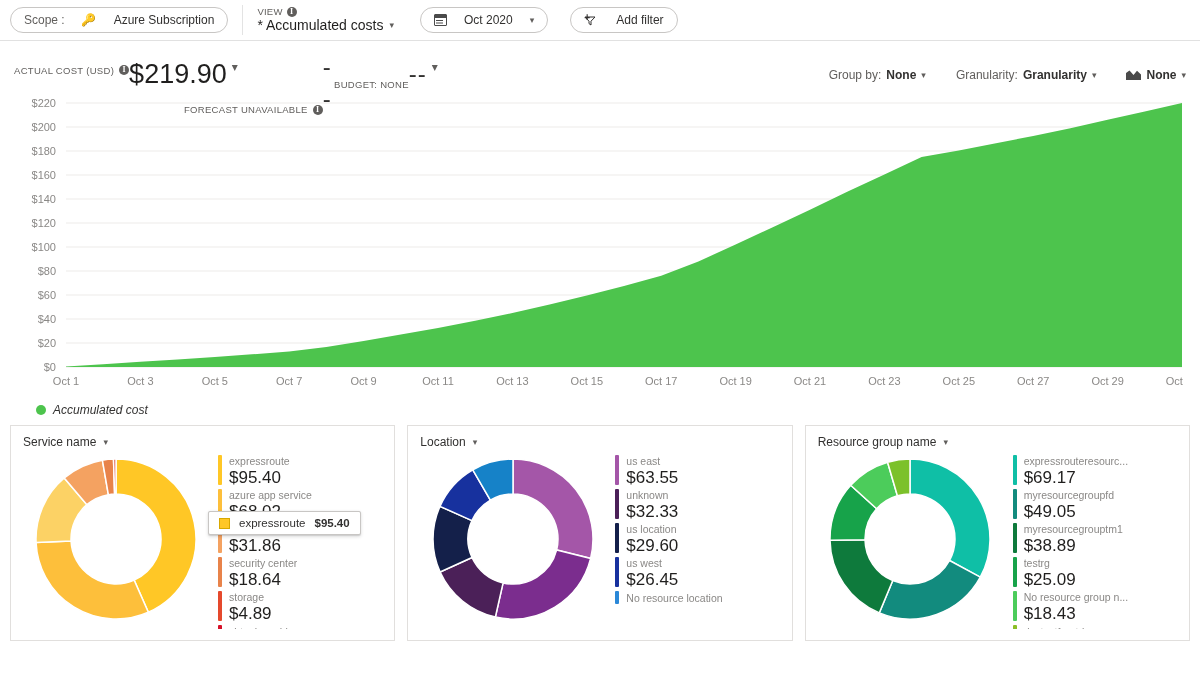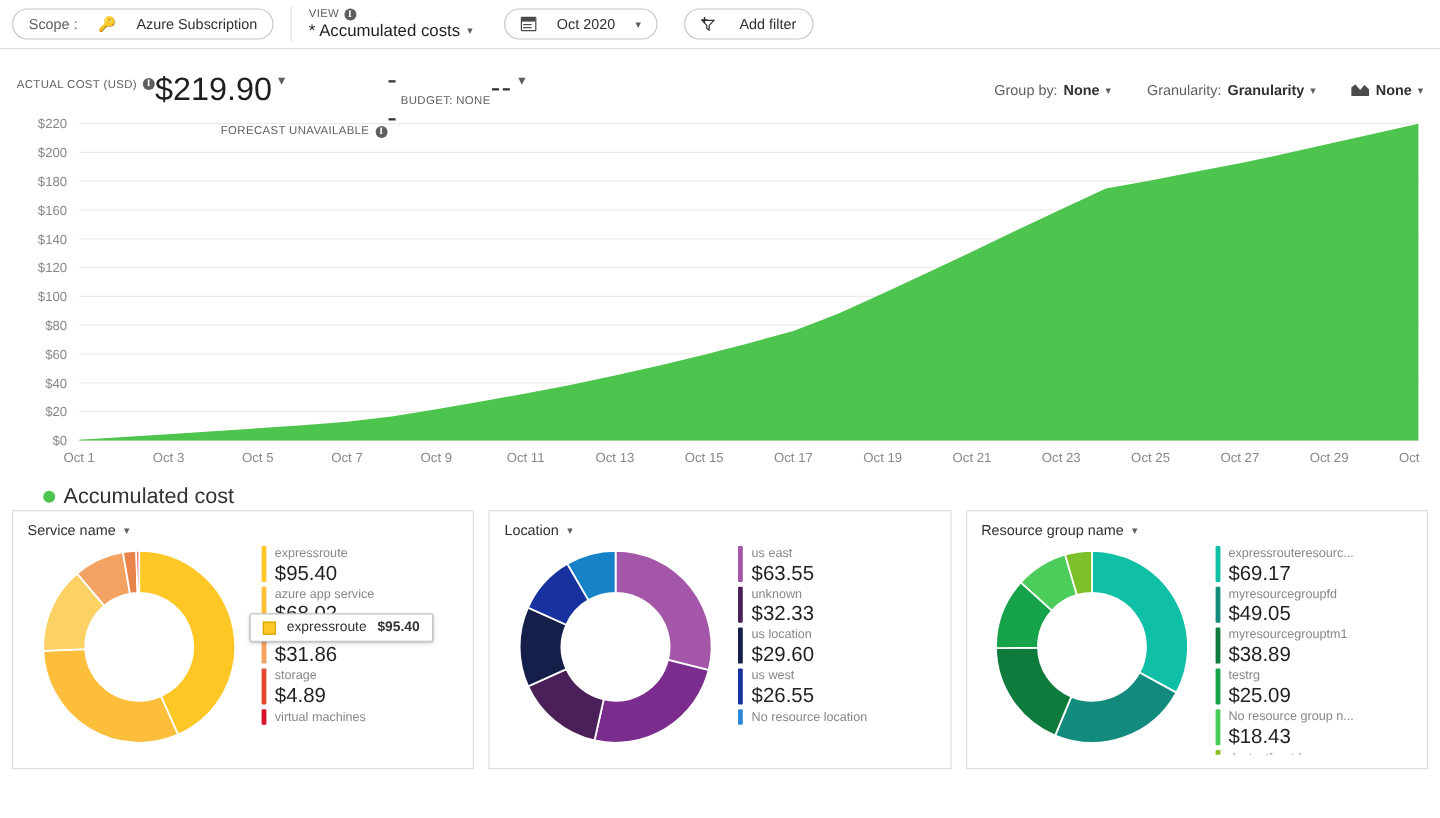--- a/index.html
+++ b/index.html
@@ -104,21 +104,21 @@
   .ctrl { display: inline-flex; align-items: center; gap: 5px; cursor: pointer; white-space: nowrap;}
   .ctrl .muted { color: #605e5c; }
   .ctrl b { font-weight: 600; }
   .area-icon { width: 15px; height: 12px; display:inline-block; position:relative; }
 
   
   .chart-wrap { position: relative; padding: 0 14px; height: 320px; }
   .chart-svg { display: block; }
   .legend-row {
     display: flex; align-items: center; gap: 7px;
-    padding: 6px 0 0 22px; font-size: 18px; color: #323130;
+    padding: 6px 0 0 22px; font-size: 12px; color: #323130; font-style: italic;
   }
   .legend-dot { width: 10px; height: 10px; border-radius: 50%; display: inline-block; }
 
   
   .cards {
     display: flex; gap: 12px; padding: 8px 10px 0 10px;
   }
   .card {
     flex: 1 1 0; border: 1px solid #e1dfdd; background: #fff;
     height: 216px; position: relative; overflow: hidden;
@@ -343,20 +343,27 @@
             </span>
           </div>
           <div class="legend-item">
             <span class="legend-bar" style="background: rgb(244, 162, 97); height: 30px;"></span>
             <span class="li-text">
               <span class="li-name">virtual network</span>
               <span class="li-val">$31.86</span>
             </span>
           </div>
           <div class="legend-item">
+            <span class="legend-bar" style="background: rgb(232, 131, 74); height: 30px;"></span>
+            <span class="li-text">
+              <span class="li-name">security center</span>
+              <span class="li-val">$18.64</span>
+            </span>
+          </div>
+          <div class="legend-item">
             <span class="legend-bar" style="background: rgb(229, 73, 45); height: 30px;"></span>
             <span class="li-text">
               <span class="li-name">storage</span>
               <span class="li-val">$4.89</span>
             </span>
           </div>
           <div class="legend-item compact">
             <span class="legend-bar" style="background: rgb(214, 18, 42); height: 13px;"></span>
             <span class="li-text">
               <span class="li-name">virtual machines</span>
@@ -406,21 +413,21 @@
             <span class="legend-bar" style="background: rgb(20, 32, 74); height: 30px;"></span>
             <span class="li-text">
               <span class="li-name">us location</span>
               <span class="li-val">$29.60</span>
             </span>
           </div>
           <div class="legend-item">
             <span class="legend-bar" style="background: rgb(23, 49, 158); height: 30px;"></span>
             <span class="li-text">
               <span class="li-name">us west</span>
-              <span class="li-val">$26.55</span>
+              <span class="li-val">$26.45</span>
             </span>
           </div>
           <div class="legend-item compact">
             <span class="legend-bar" style="background: rgb(43, 136, 216); height: 13px;"></span>
             <span class="li-text">
               <span class="li-name">No resource location</span>
             </span>
           </div>
         </div>
     </div>

